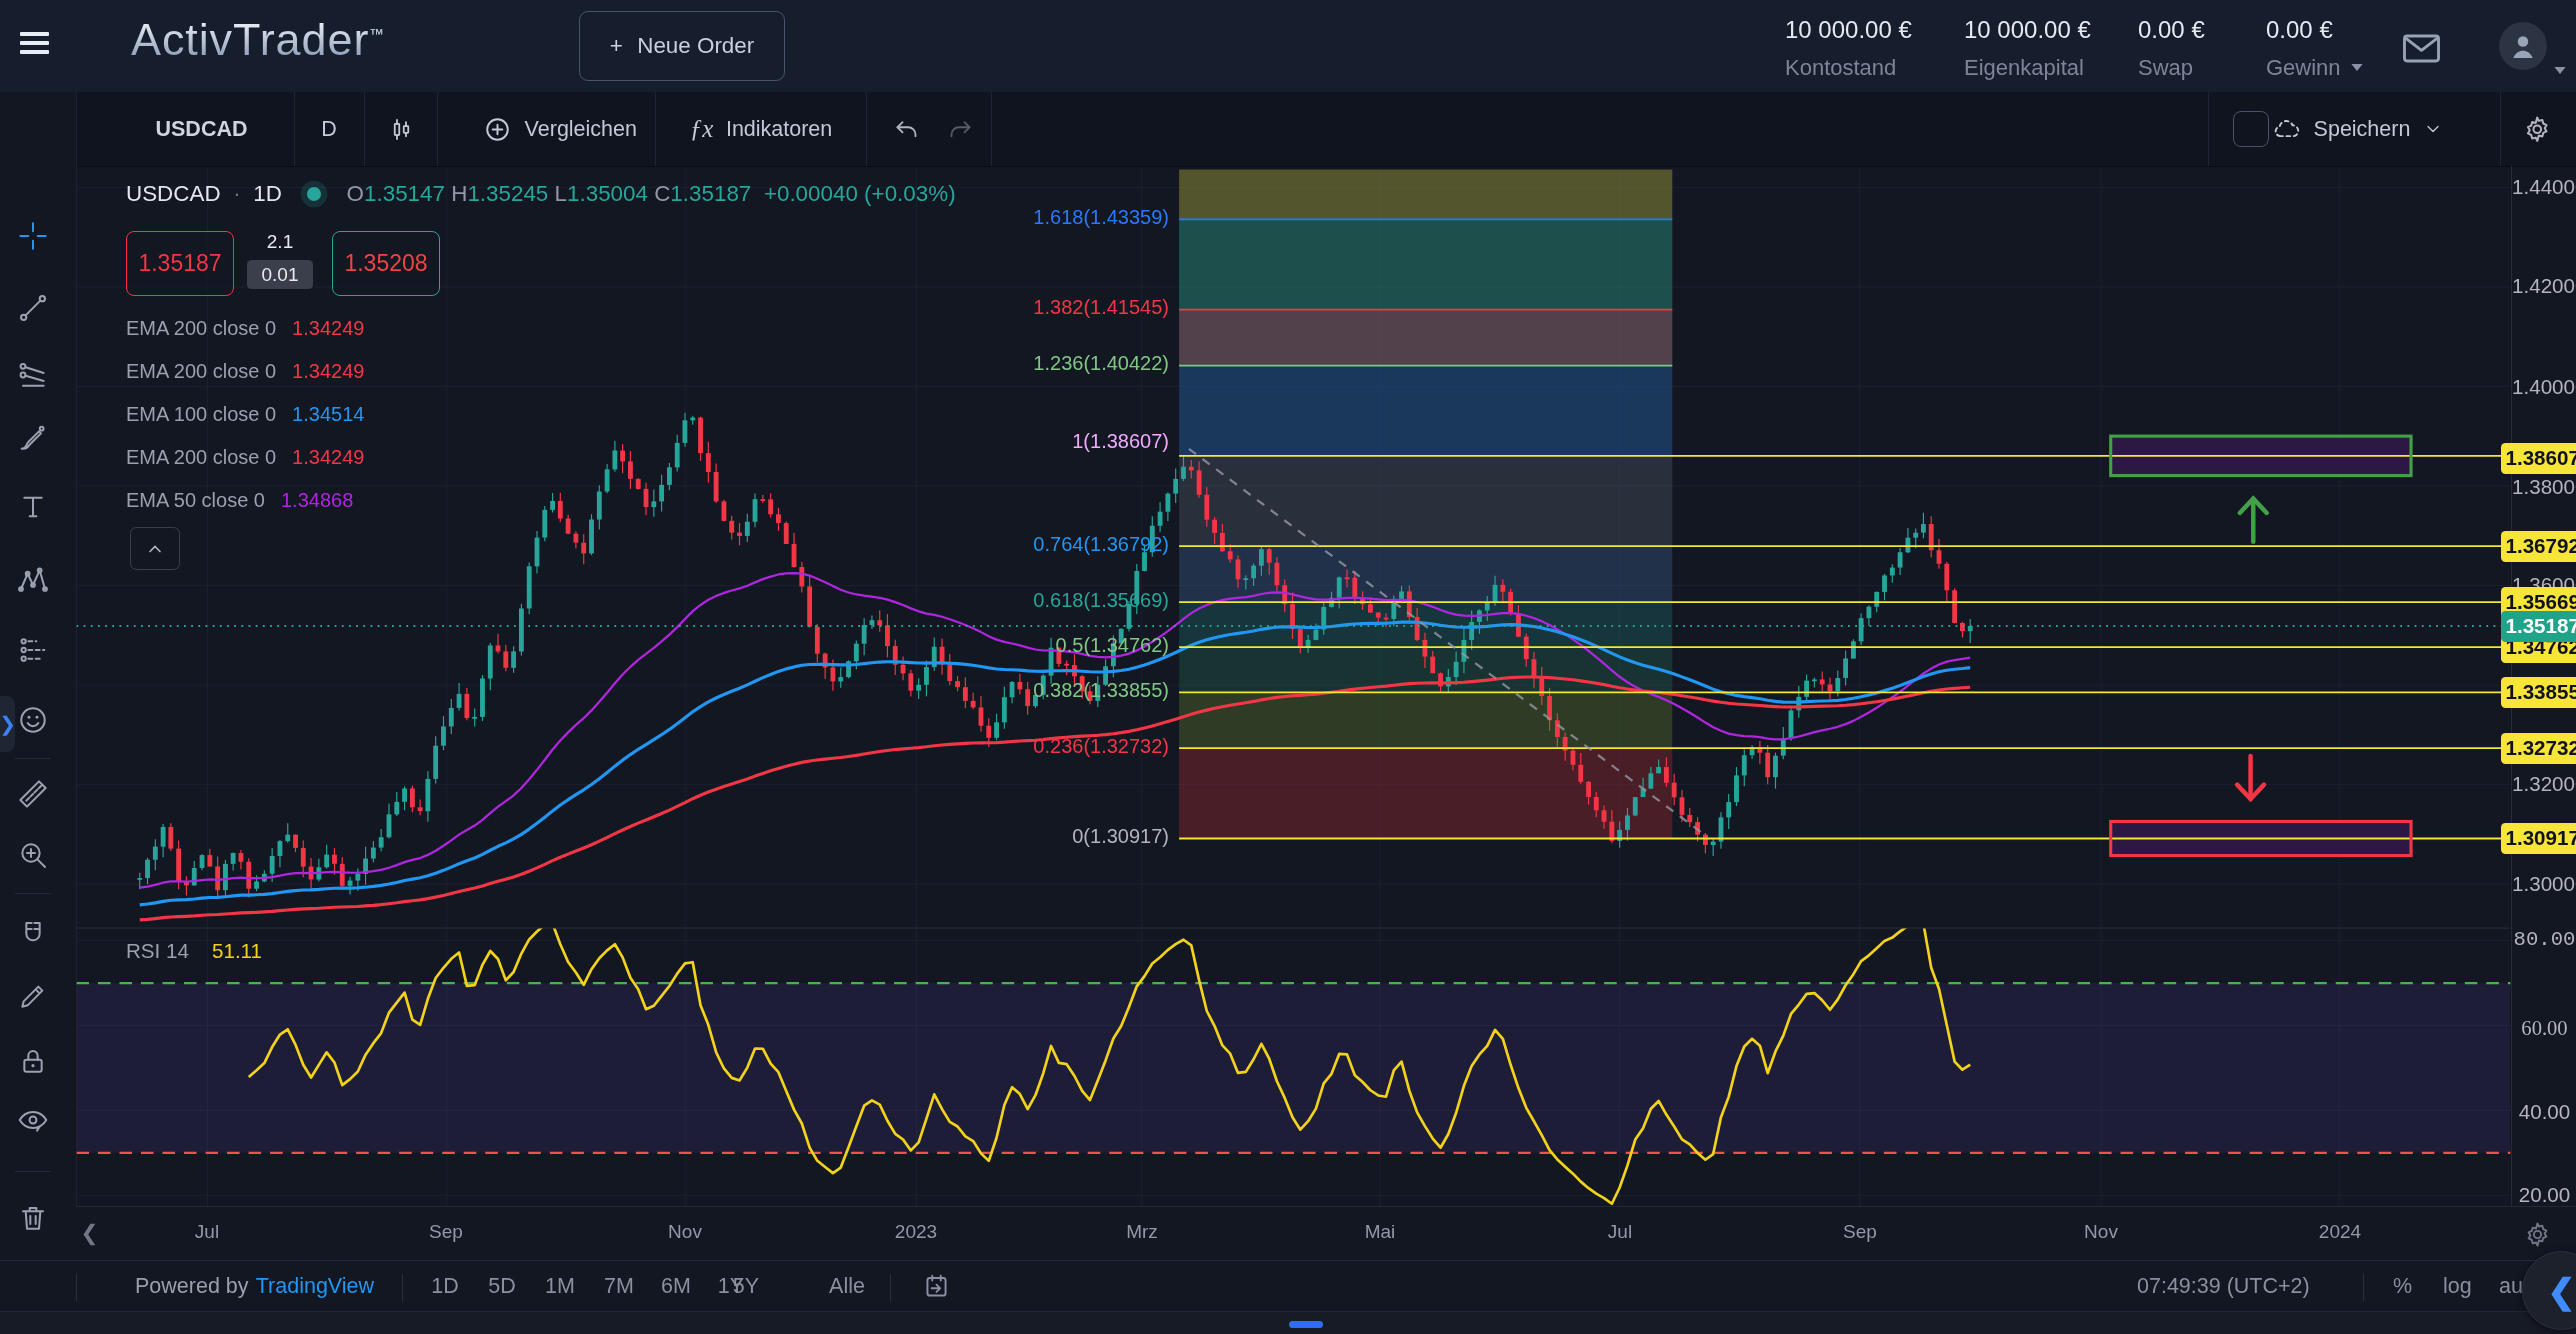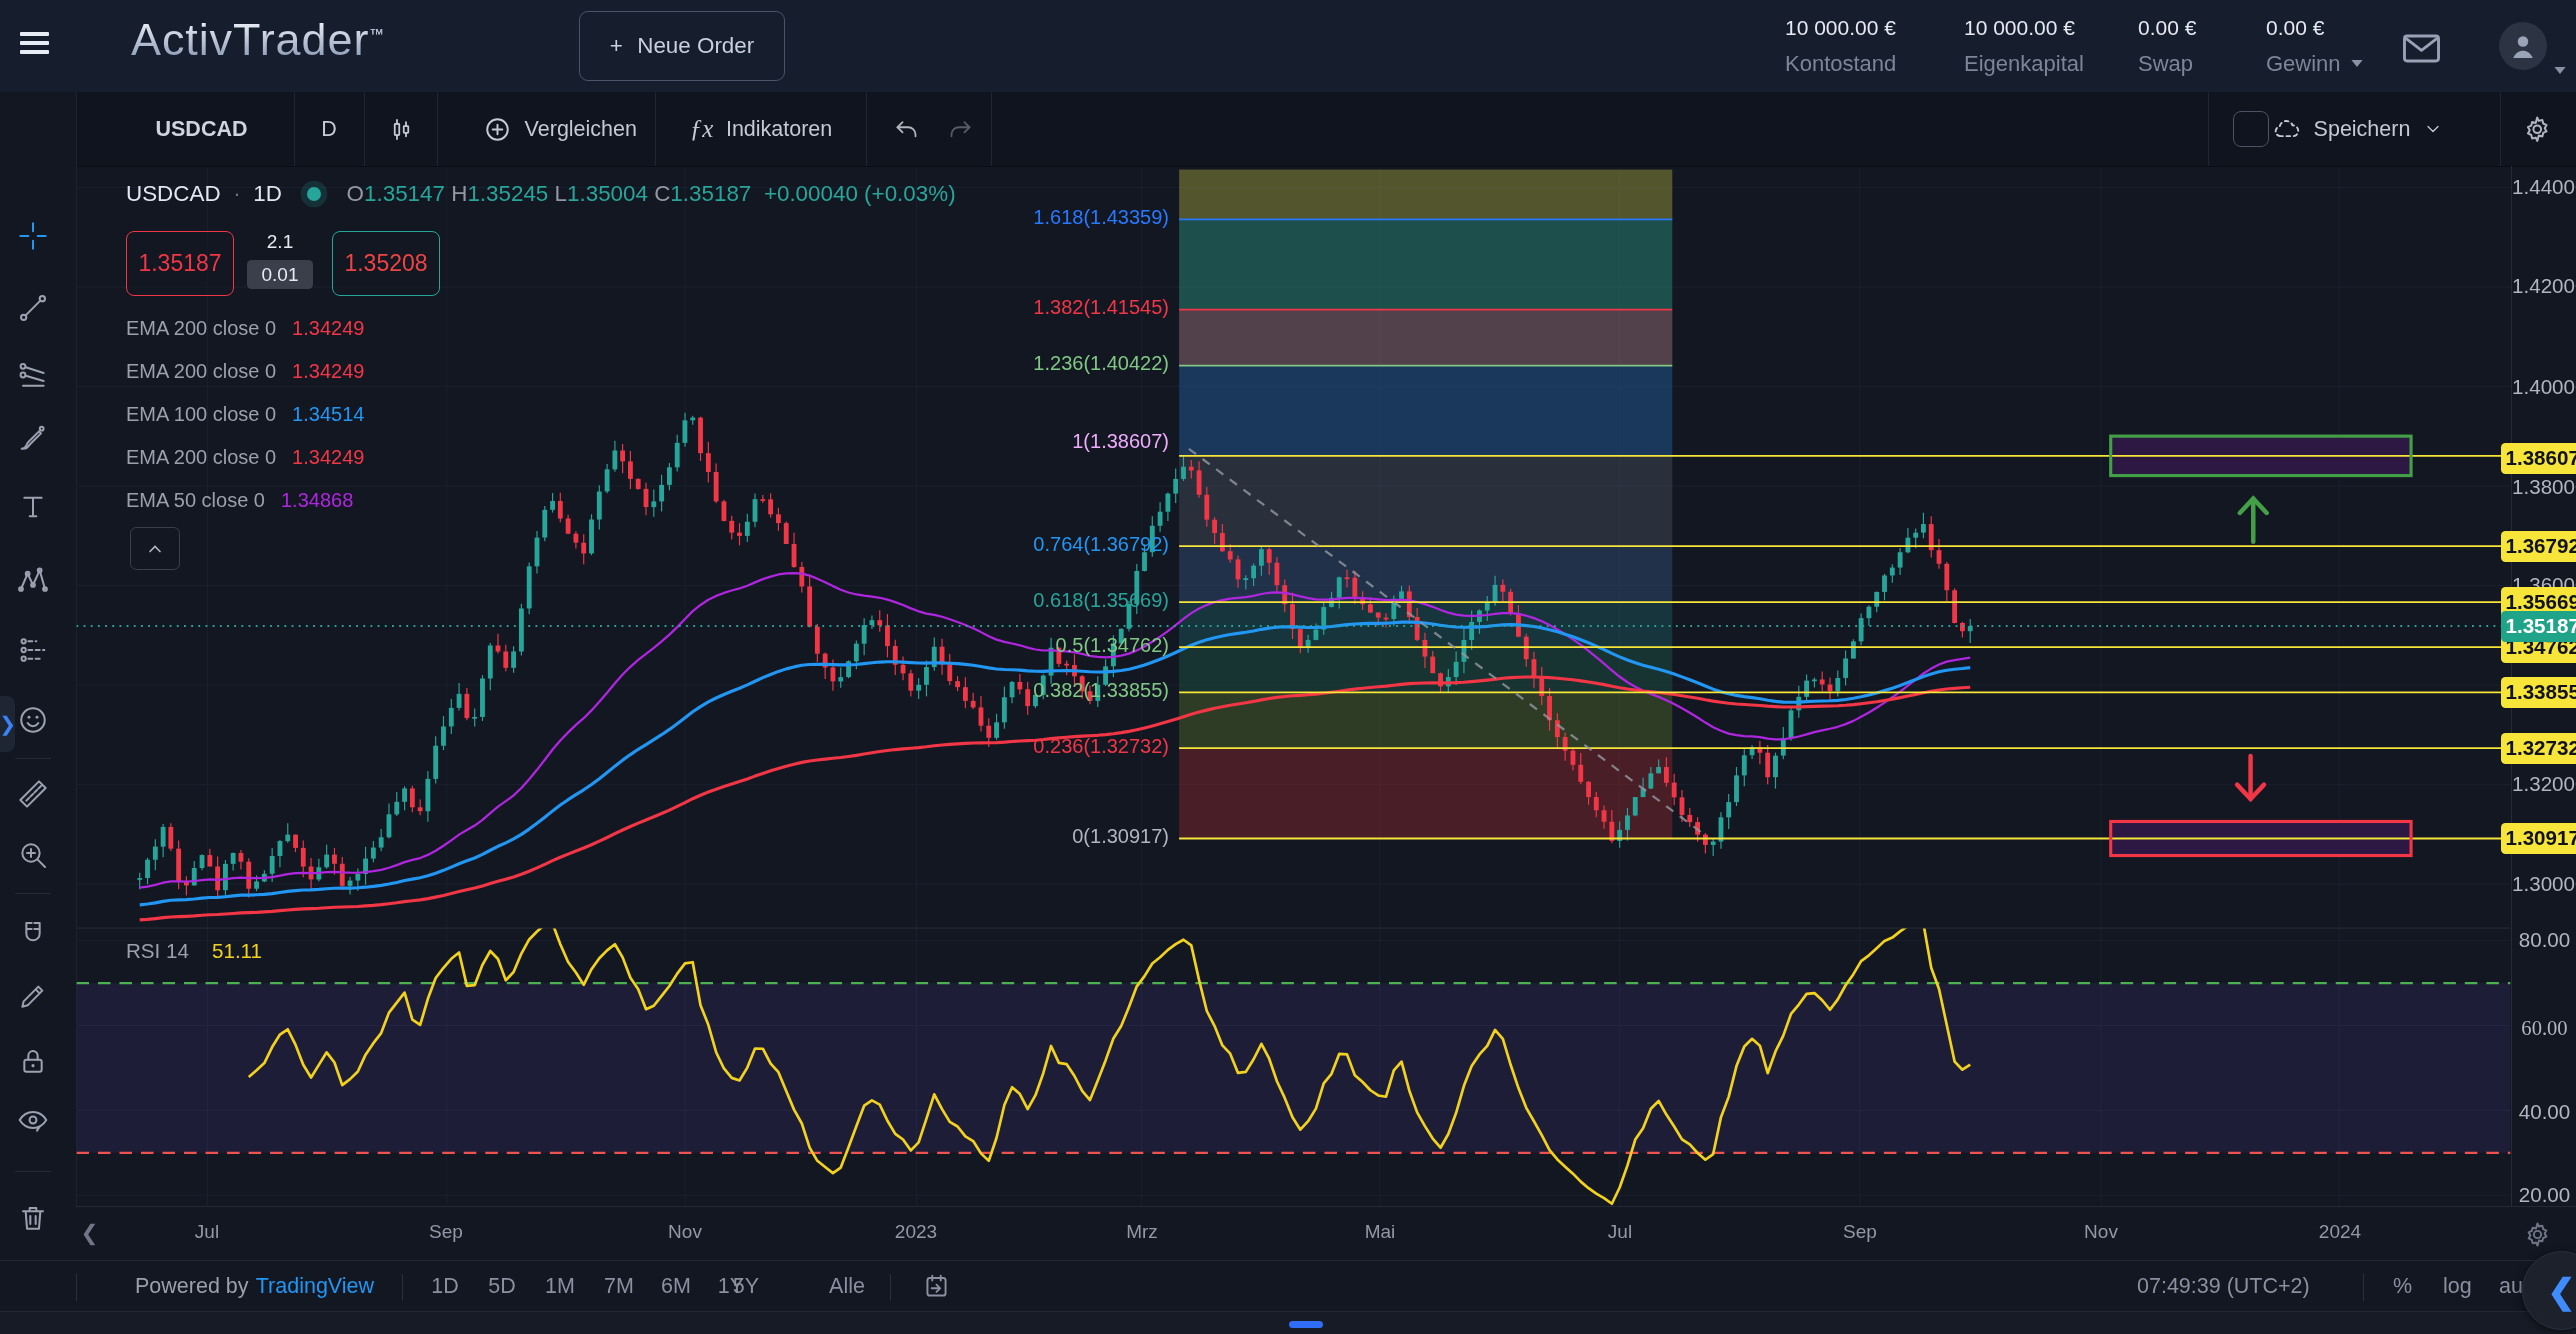--- a/index.html
+++ b/index.html
@@ -9,21 +9,21 @@
   
   #header{position:absolute;left:0;top:0;width:2576px;height:92px;background:#161d2c;}
   #hamburger{position:absolute;left:20px;top:32px;width:29px;height:25px;cursor:pointer;}
   #hamburger span{display:block;width:29px;height:3.6px;background:#e8ecf4;margin-bottom:5.4px;border-radius:0.9px;}
   #logo{position:absolute;left:131px;top:14.4px;font-size:45px;font-weight:300;letter-spacing:0.9px;
         background:linear-gradient(180deg,#f2f5fa 10%,#7e90ae 95%);-webkit-background-clip:text;background-clip:text;color:transparent;}
   #logo sup{font-size:14.4px;color:#aeb9cc;-webkit-text-fill-color:#aeb9cc;}
   #new-order{position:absolute;left:579px;top:10.8px;width:206px;height:70px;border:0.9px solid #49536a;border-radius:9px;
         background:transparent;color:#c9cfdd;font-size:22.4px;display:flex;align-items:center;justify-content:center;gap:14.4px;cursor:pointer;font-family:inherit;}
   .stat{position:absolute;top:16px;}
-  .stat .v{font-size:21px;color:#e6e9f1;}
+  .stat .v{font-size:24px;color:#e6e9f1;}
   .stat .l{font-size:22px;color:#7e8598;margin-top:10.8px;display:flex;align-items:center;gap:9px;}
   .caret{width:0;height:0;border-left:7.2px solid transparent;border-right:7.2px solid transparent;border-top:9px solid #8a91a5;display:inline-block;}
   #mail{position:absolute;left:2400px;top:27px;width:43px;height:38px;color:#98a2b6;cursor:pointer;}
   #avatar{position:absolute;left:2499px;top:21.5px;width:48px;height:48px;border-radius:50%;background:#2c3342;color:#9aa4b8;cursor:pointer;display:flex;align-items:center;justify-content:center;}
   #avatar-caret{position:absolute;left:2553px;top:66px;transform:scale(.8);}
   
   #chart-toolbar{position:absolute;left:76px;top:92px;width:2500px;height:74px;background:#10141e;border-bottom:0.9px solid #090c12;}
   .tcell{position:absolute;top:0;height:74px;display:flex;align-items:center;justify-content:center;gap:12.6px;color:#c3c9d5;font-size:21.5px;}
   .tdiv{position:absolute;top:0;width:0.9px;height:74px;background:#1f2533;}
   .tbtn{cursor:pointer;}
@@ -914,21 +914,21 @@
 
   <div id="price-axis">
       <div class="ptick" style="top: 9px;">1.44000</div>
       <div class="ptick" style="top: 108px;">1.42000</div>
       <div class="ptick" style="top: 209px;">1.40000</div>
       <div class="ptick" style="top: 309px;">1.38000</div>
       <div class="ptick" style="top: 407px;">1.36000</div>
       <div class="ptick" style="top: 507px;">1.34000</div>
       <div class="ptick" style="top: 606px;">1.32000</div>
       <div class="ptick" style="top: 706px;">1.30000</div>
-      <div class="ptick" style="top: 762px;">80.00</div>
+      <div class="ptick" style="top: 762px; font-family: Liberation Mono, monospace;">80.00</div>
       <div class="ptick" style="top: 851px; font-family: Liberation Serif, serif;">60.00</div>
       <div class="ptick" style="top: 934px;">40.00</div>
       <div class="ptick" style="top: 1017px;">20.00</div>
       <div class="plabel" style="top: 277px;">1.38607</div>
       <div class="plabel" style="top: 365px;">1.36792</div>
       <div class="plabel" style="top: 421px;">1.35669</div>
       <div class="plabel" style="top: 466px;">1.34762</div>
       <div class="plabel" style="top: 511px;">1.33855</div>
       <div class="plabel" style="top: 567px;">1.32732</div>
       <div class="plabel" style="top: 657px;">1.30917</div>

